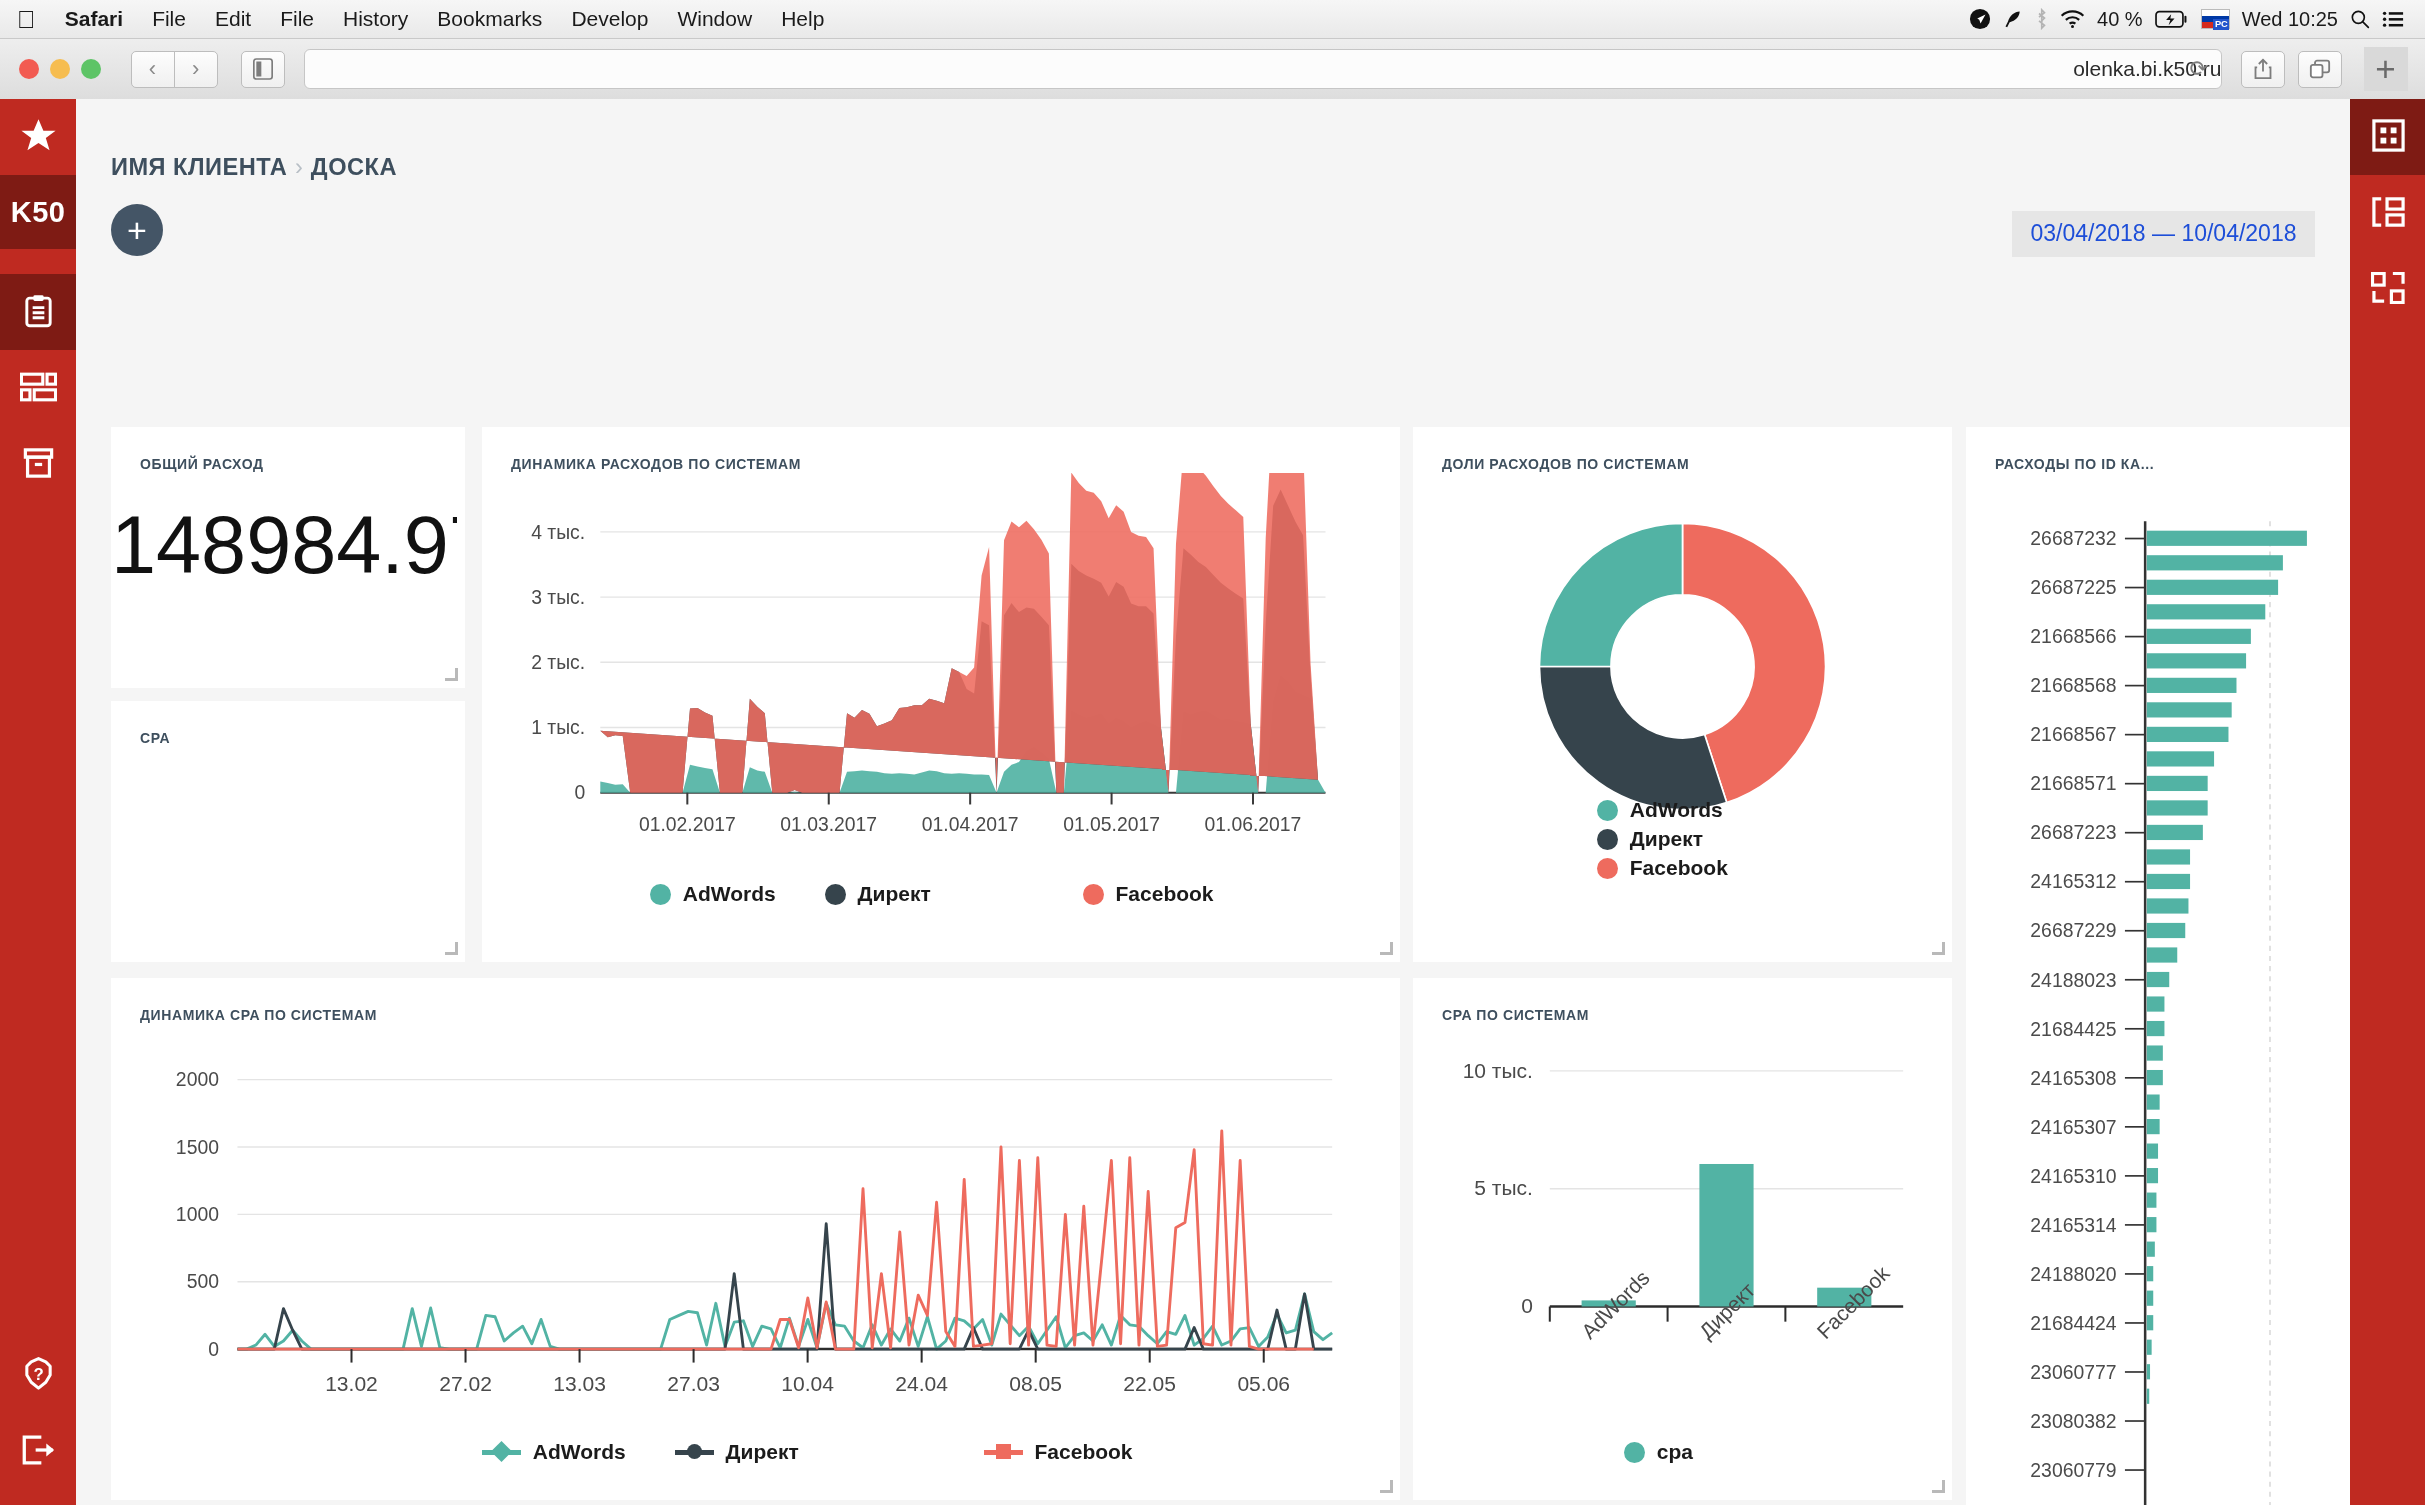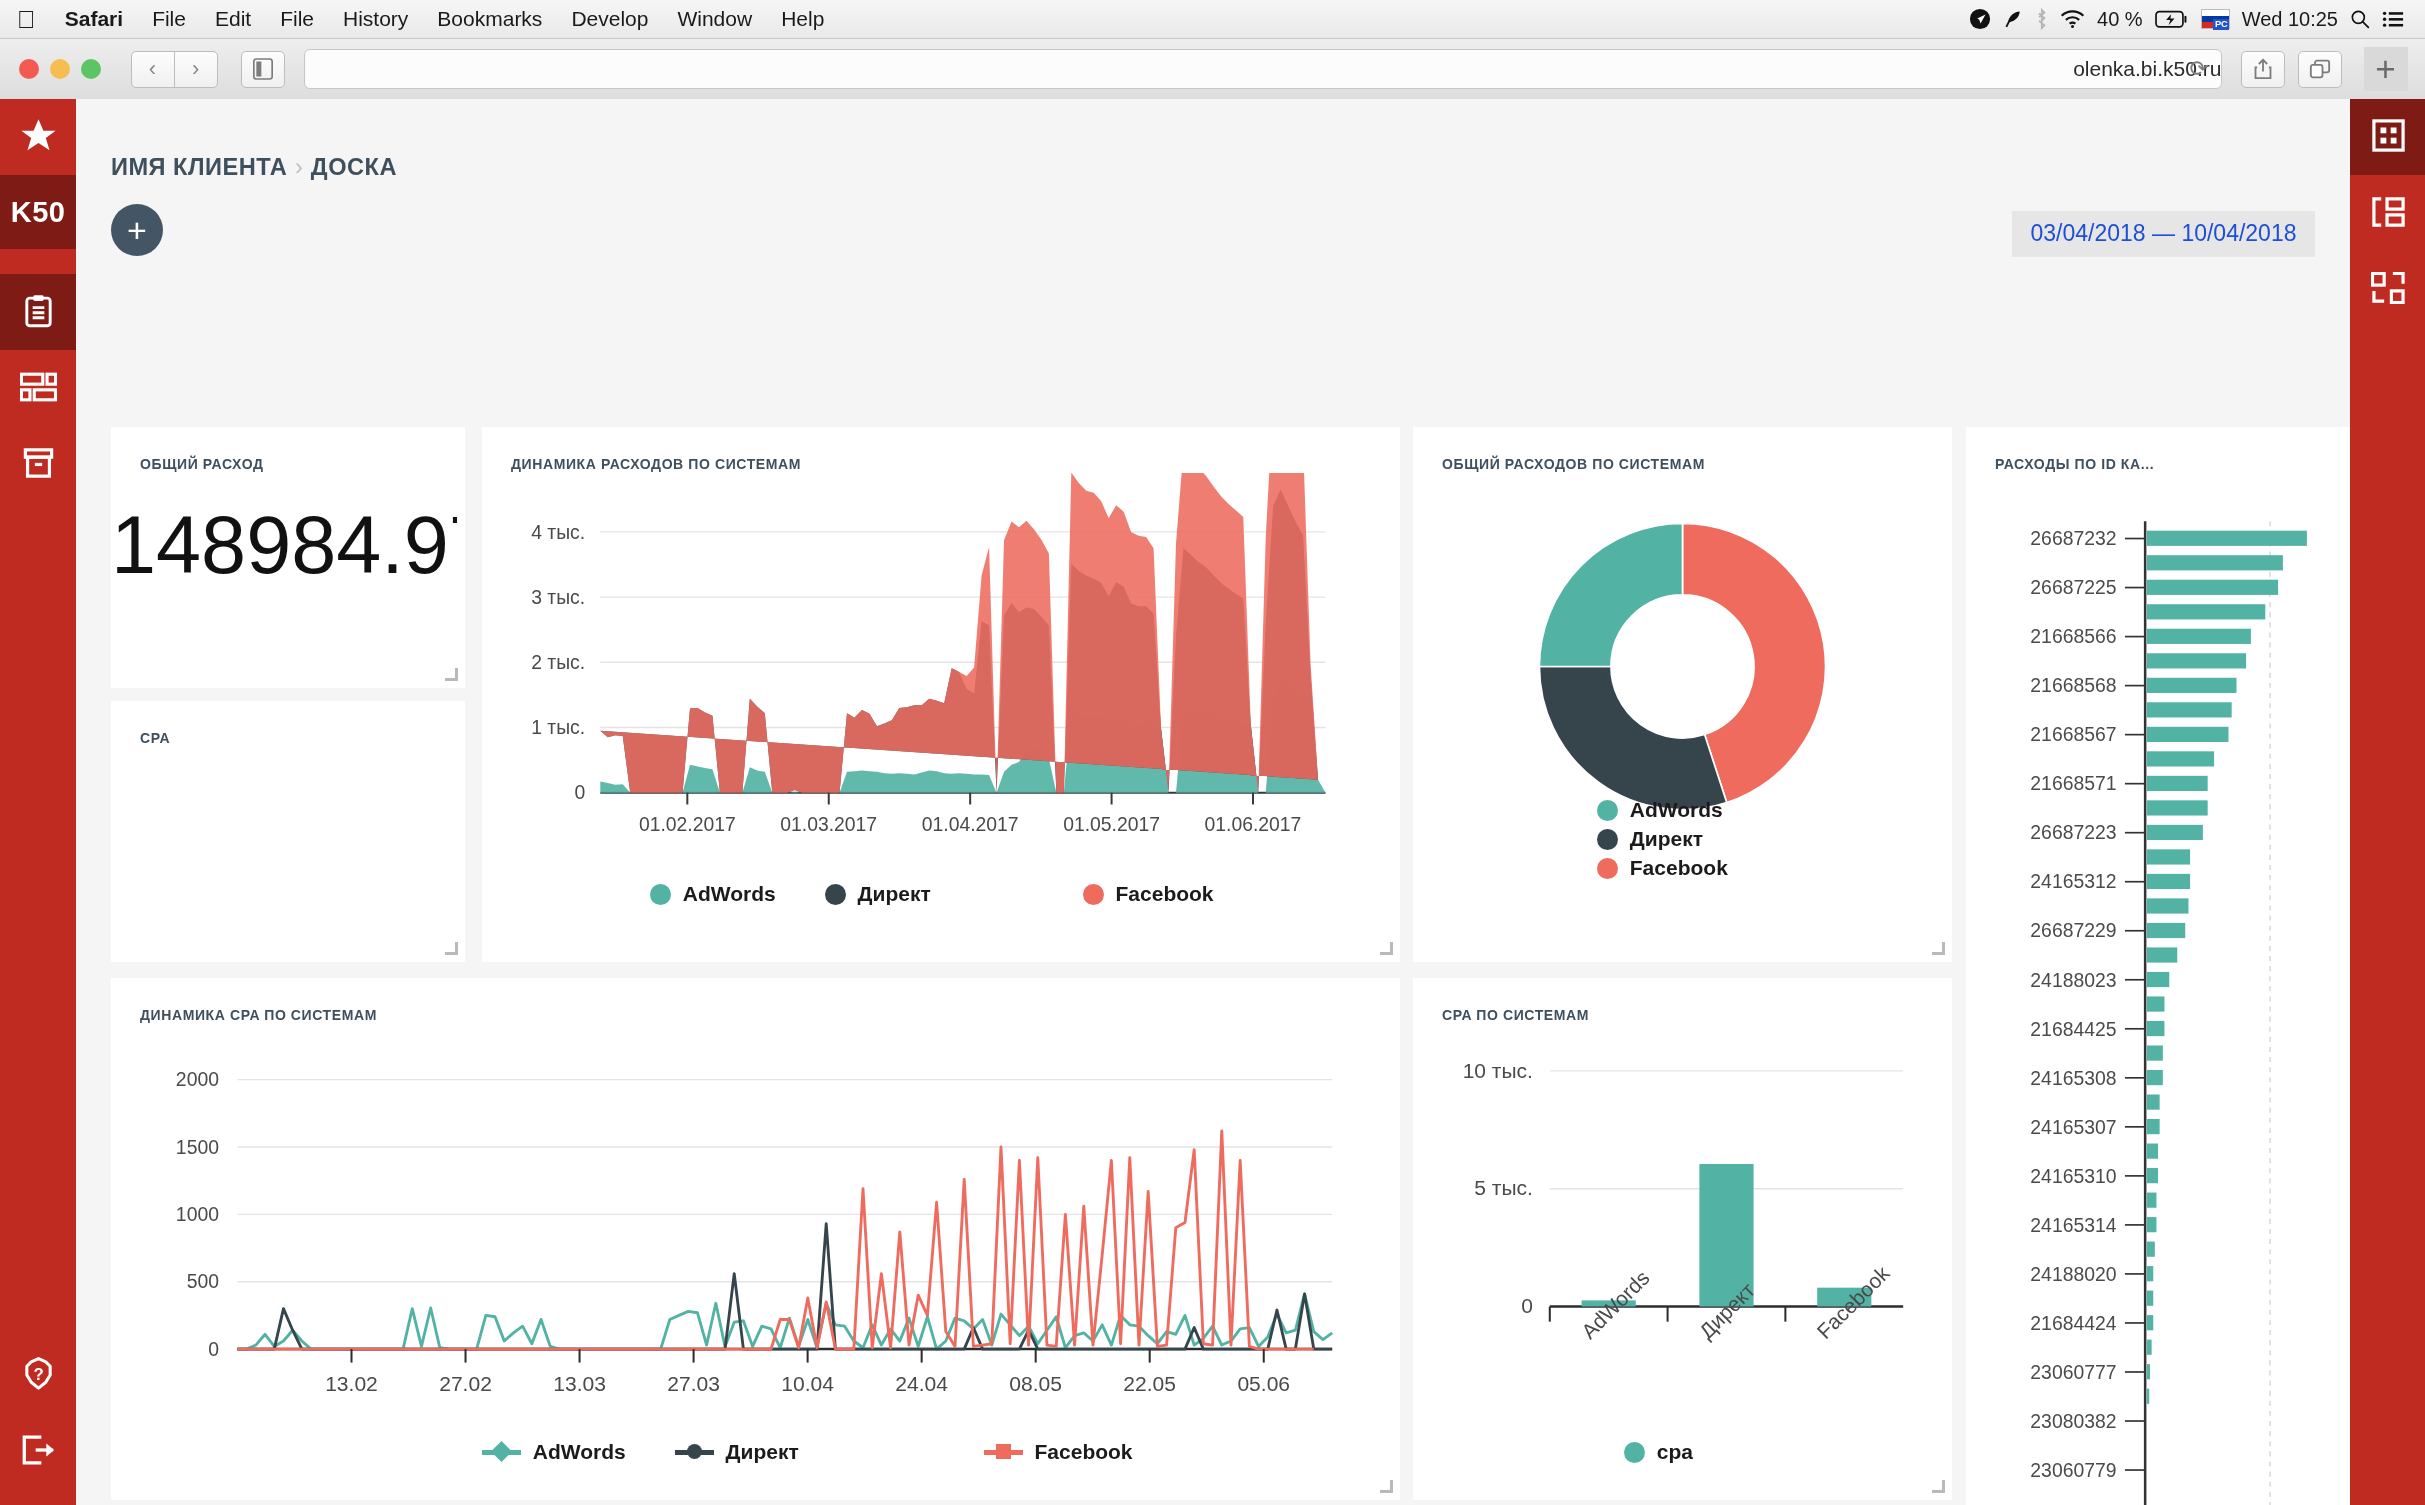--- a/index.html
+++ b/index.html
@@ -374,21 +374,21 @@
           </div>
           <div class="lg">
             <span class="sw" style="background:#ee6b5e;"></span>
             <span>Facebook</span>
           </div>
         </div>
       <div class="grip"></div>
     </div>
 
     <div class="card" style="left:1337px; top:295px; width:539px; height:535px;">
-      <div class="title">ОБЩИЙ РАСХОДОВ ПО СИСТЕМАМ</div>
+      <div class="title">ДОЛИ РАСХОДОВ ПО СИСТЕМАМ</div>
       <div id="donutHost">
           <svg width="303" height="303" style="position:absolute;left:118px;top:88px;" viewBox="0 0 360 360">
             <path d="M 180 10 A 170 170 0 0 1 232.53288904374108 341.67960777017606 L 206.26644452187054 260.83980388508803 A 85 85 0 0 0 180 95 Z" fill="#ee6b5e" stroke="#fff" stroke-width="2"></path>
             <path d="M 232.53288904374108 341.67960777017606 A 170 170 0 0 1 10 180.00000000000003 L 95 180 A 85 85 0 0 0 206.26644452187054 260.83980388508803 Z" fill="#36444c" stroke="#fff" stroke-width="2"></path>
             <path d="M 10 180.00000000000003 A 170 170 0 0 1 179.99999999999997 10 L 179.99999999999997 95 A 85 85 0 0 0 95 180 Z" fill="#52b3a4" stroke="#fff" stroke-width="2"></path>
           </svg>
         </div>
       <div id="donutLegend" style="position:absolute;left:184px;top:371px;">
           <div class="lg" style="margin-bottom:5px;">
             <span class="sw" style="background:#52b3a4;"></span>

